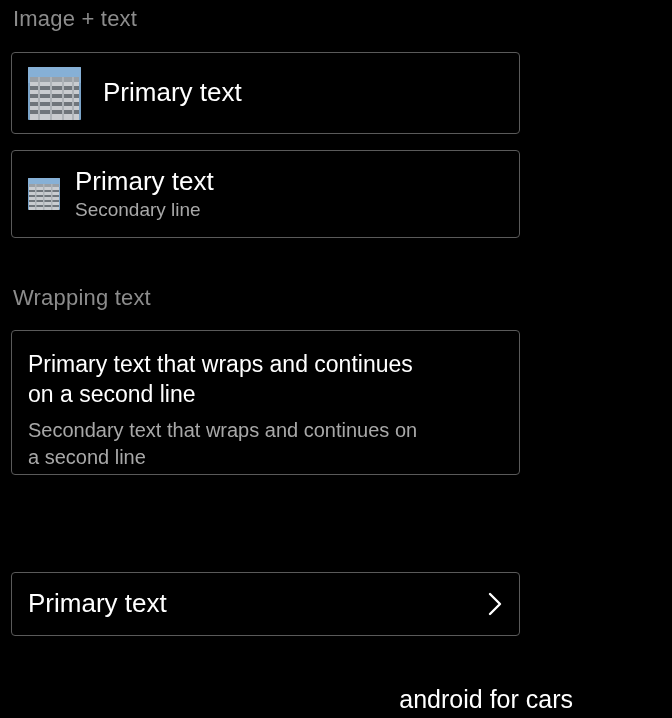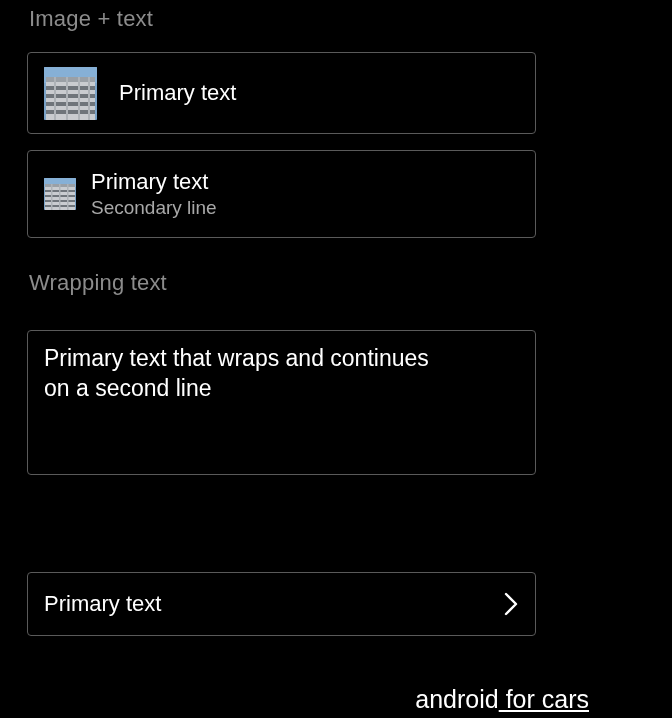--- a/index.html
+++ b/index.html
@@ -14,21 +14,20 @@
     font-family: "Liberation Sans", sans-serif;
     color: #ffffff;
     position: relative;
   }
   .page {
     position: absolute;
     left: 0;
     top: 0;
     width: 579px;
     height: 718px;
-    margin-left: 16px;
   }
   .section-title {
     position: absolute;
     font-size: 22px;
     color: #8c8c8c;
     font-weight: 400;
     letter-spacing: 0.2px;
   }
   .card {
     position: absolute;
@@ -59,31 +58,31 @@
   }
   .thumb svg { display: block; width: 100%; height: 100%; }
 
   .text-col {
     display: flex;
     flex-direction: column;
     justify-content: center;
     min-width: 0;
   }
   .primary {
-    font-size: 22px;
+    font-size: 26px;
     color: #ffffff;
     line-height: 1.28;
   }
   .secondary {
     font-size: 19px;
     color: #a8a8a8;
     line-height: 1.3;
   }
   .wrap-card {
-    padding: 12px 16px 16px 16px;
+    padding: 18px 16px 16px 16px;
   }
   .wrap-primary {
     font-size: 23px;
     color: #ffffff;
     line-height: 1.32;
     white-space: pre-line;
   }
   .wrap-secondary {
     font-size: 20px;
     color: #a8a8a8;
@@ -101,21 +100,21 @@
   }
   .caret svg { display: block; }
   .brand {
     position: absolute;
     right: 6px;
     bottom: 4px;
     font-size: 25px;
     color: #ffffff;
   }
   .brand b { font-weight: 400; }
-  .brand span { font-weight: 400; text-decoration: underline; }
+  .brand span { font-weight: 400; }
 </style>
 </head>
 <body>
 
 <div class="page">
 
   <div class="section-title" style="left:13px; top:6px;">Image + text</div>
 
   <div class="card" style="left:11px; top:52px; width:509px; height:82px;">
     <div class="row">
@@ -158,25 +157,27 @@
           <rect x="23" y="6" width="1.5" height="26" fill="#aeb3b8"></rect>
         </svg>
       </div>
       <div class="text-col" style="margin-left:15px;">
         <div class="primary">Primary text</div>
         <div class="secondary">Secondary line</div>
       </div>
     </div>
   </div>
 
-  <div class="section-title" style="left:13px; top:270px;">Wrapping text</div>
+  <div class="section-title" style="left:13px; top:285px;">Wrapping text</div>
 
   <div class="card wrap-card" style="left:11px; top:330px; width:509px; height:145px;">
     <div class="wrap-primary">Primary text that wraps and continues
 on a second line</div>
+    <div class="wrap-secondary">Secondary text that wraps and continues on
+a second line</div>
   </div>
 
 
   <div class="card" style="left:11px; top:572px; width:509px; height:64px;">
     <div class="row">
       <div class="primary">Primary text</div>
       <div class="caret">
         <svg width="16" height="26" viewBox="0 0 16 26" aria-hidden="true">
           <polyline points="3,3 13,13 3,23" fill="none" stroke="#ffffff" stroke-width="2.4" stroke-linecap="round" stroke-linejoin="round"></polyline>
         </svg>

